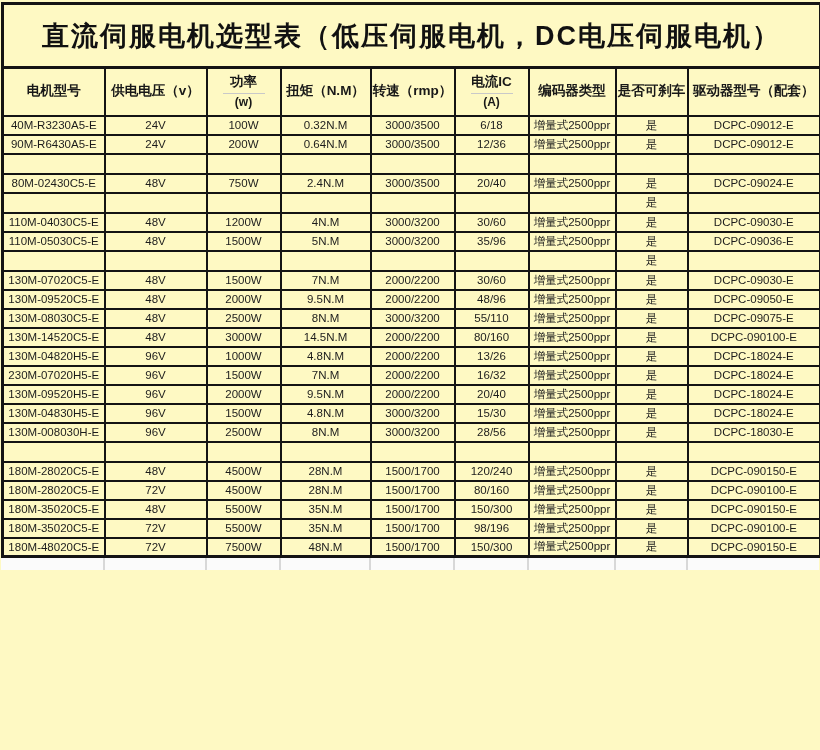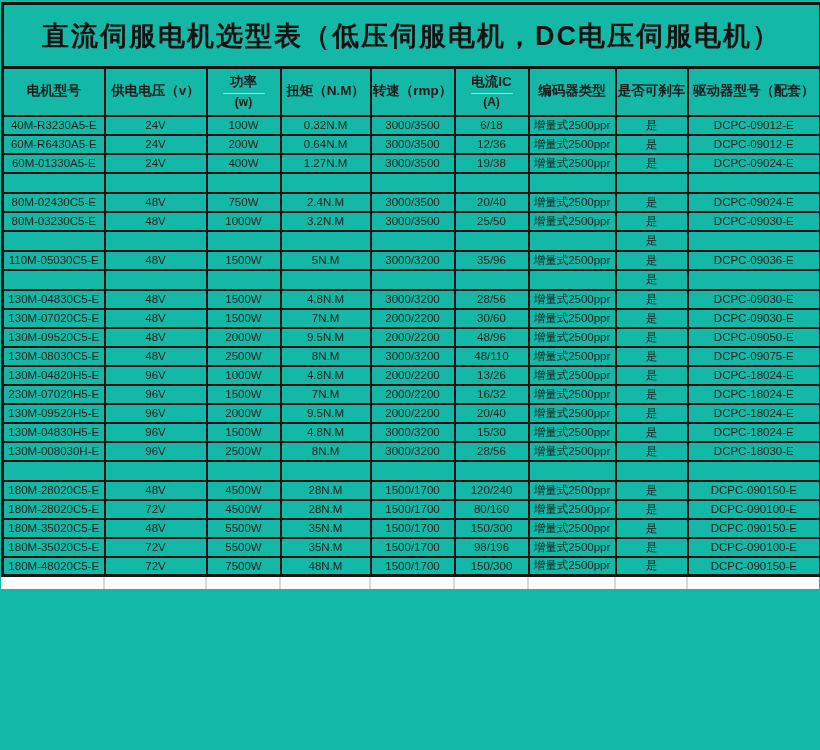--- a/index.html
+++ b/index.html
@@ -1,18 +1,18 @@
 <!DOCTYPE html>
 <html><head>
 <meta charset="utf-8">
 <style>
   html,body{margin:0;padding:0;background:#ffffff;}
   .page{
     width:820px;height:750px;box-sizing:border-box;
-    background:#14b8a6;overflow:hidden;position:relative;
+    background:#fef9c3;overflow:hidden;position:relative;
     font-family:"Liberation Sans","DejaVu Sans",sans-serif;
     color:#1c1c1c;
   }
   table.selection{
     width:818px;margin:2px 0 0 1px;
     border-collapse:collapse;table-layout:fixed;
     border:3px solid #141414;
   }
   table.selection td,table.selection th{
     border:2px solid #141414;
@@ -85,41 +85,30 @@
           <td>24V</td>
           <td>100W</td>
           <td>0.32N.M</td>
           <td>3000/3500</td>
           <td>6/18</td>
           <td>增量式2500ppr</td>
           <td>是</td>
           <td>DCPC-09012-E</td>
         </tr>
         <tr class="data-row">
-          <td>60M-R6430A5-E</td>
+          <td>90M-R6430A5-E</td>
           <td>24V</td>
           <td>200W</td>
           <td>0.64N.M</td>
           <td>3000/3500</td>
           <td>12/36</td>
           <td>增量式2500ppr</td>
           <td>是</td>
           <td>DCPC-09012-E</td>
         </tr>
-        <tr class="data-row">
-          <td>60M-01330A5-E</td>
-          <td>24V</td>
-          <td>400W</td>
-          <td>1.27N.M</td>
-          <td>3000/3500</td>
-          <td>19/38</td>
-          <td>增量式2500ppr</td>
-          <td>是</td>
-          <td>DCPC-09024-E</td>
-        </tr>
         <tr class="sep-row">
           <td></td>
           <td></td>
           <td></td>
           <td></td>
           <td></td>
           <td></td>
           <td></td>
           <td></td>
           <td></td>
@@ -128,41 +117,41 @@
           <td>80M-02430C5-E</td>
           <td>48V</td>
           <td>750W</td>
           <td>2.4N.M</td>
           <td>3000/3500</td>
           <td>20/40</td>
           <td>增量式2500ppr</td>
           <td>是</td>
           <td>DCPC-09024-E</td>
         </tr>
-        <tr class="data-row">
-          <td>80M-03230C5-E</td>
-          <td>48V</td>
-          <td>1000W</td>
-          <td>3.2N.M</td>
-          <td>3000/3500</td>
-          <td>25/50</td>
+        <tr class="sep-row">
+          <td></td>
+          <td></td>
+          <td></td>
+          <td></td>
+          <td></td>
+          <td></td>
+          <td></td>
+          <td>是</td>
+          <td></td>
+        </tr>
+        <tr class="data-row">
+          <td>110M-04030C5-E</td>
+          <td>48V</td>
+          <td>1200W</td>
+          <td>4N.M</td>
+          <td>3000/3200</td>
+          <td>30/60</td>
           <td>增量式2500ppr</td>
           <td>是</td>
           <td>DCPC-09030-E</td>
-        </tr>
-        <tr class="sep-row">
-          <td></td>
-          <td></td>
-          <td></td>
-          <td></td>
-          <td></td>
-          <td></td>
-          <td></td>
-          <td>是</td>
-          <td></td>
         </tr>
         <tr class="data-row">
           <td>110M-05030C5-E</td>
           <td>48V</td>
           <td>1500W</td>
           <td>5N.M</td>
           <td>3000/3200</td>
           <td>35/96</td>
           <td>增量式2500ppr</td>
           <td>是</td>
@@ -173,31 +162,20 @@
           <td></td>
           <td></td>
           <td></td>
           <td></td>
           <td></td>
           <td></td>
           <td>是</td>
           <td></td>
         </tr>
         <tr class="data-row">
-          <td>130M-04830C5-E</td>
-          <td>48V</td>
-          <td>1500W</td>
-          <td>4.8N.M</td>
-          <td>3000/3200</td>
-          <td>28/56</td>
-          <td>增量式2500ppr</td>
-          <td>是</td>
-          <td>DCPC-09030-E</td>
-        </tr>
-        <tr class="data-row">
           <td>130M-07020C5-E</td>
           <td>48V</td>
           <td>1500W</td>
           <td>7N.M</td>
           <td>2000/2200</td>
           <td>30/60</td>
           <td>增量式2500ppr</td>
           <td>是</td>
           <td>DCPC-09030-E</td>
         </tr>
@@ -211,24 +189,35 @@
           <td>增量式2500ppr</td>
           <td>是</td>
           <td>DCPC-09050-E</td>
         </tr>
         <tr class="data-row">
           <td>130M-08030C5-E</td>
           <td>48V</td>
           <td>2500W</td>
           <td>8N.M</td>
           <td>3000/3200</td>
-          <td>48/110</td>
+          <td>55/110</td>
           <td>增量式2500ppr</td>
           <td>是</td>
           <td>DCPC-09075-E</td>
+        </tr>
+        <tr class="data-row">
+          <td>130M-14520C5-E</td>
+          <td>48V</td>
+          <td>3000W</td>
+          <td>14.5N.M</td>
+          <td>2000/2200</td>
+          <td>80/160</td>
+          <td>增量式2500ppr</td>
+          <td>是</td>
+          <td>DCPC-090100-E</td>
         </tr>
         <tr class="data-row">
           <td>130M-04820H5-E</td>
           <td>96V</td>
           <td>1000W</td>
           <td>4.8N.M</td>
           <td>2000/2200</td>
           <td>13/26</td>
           <td>增量式2500ppr</td>
           <td>是</td>

